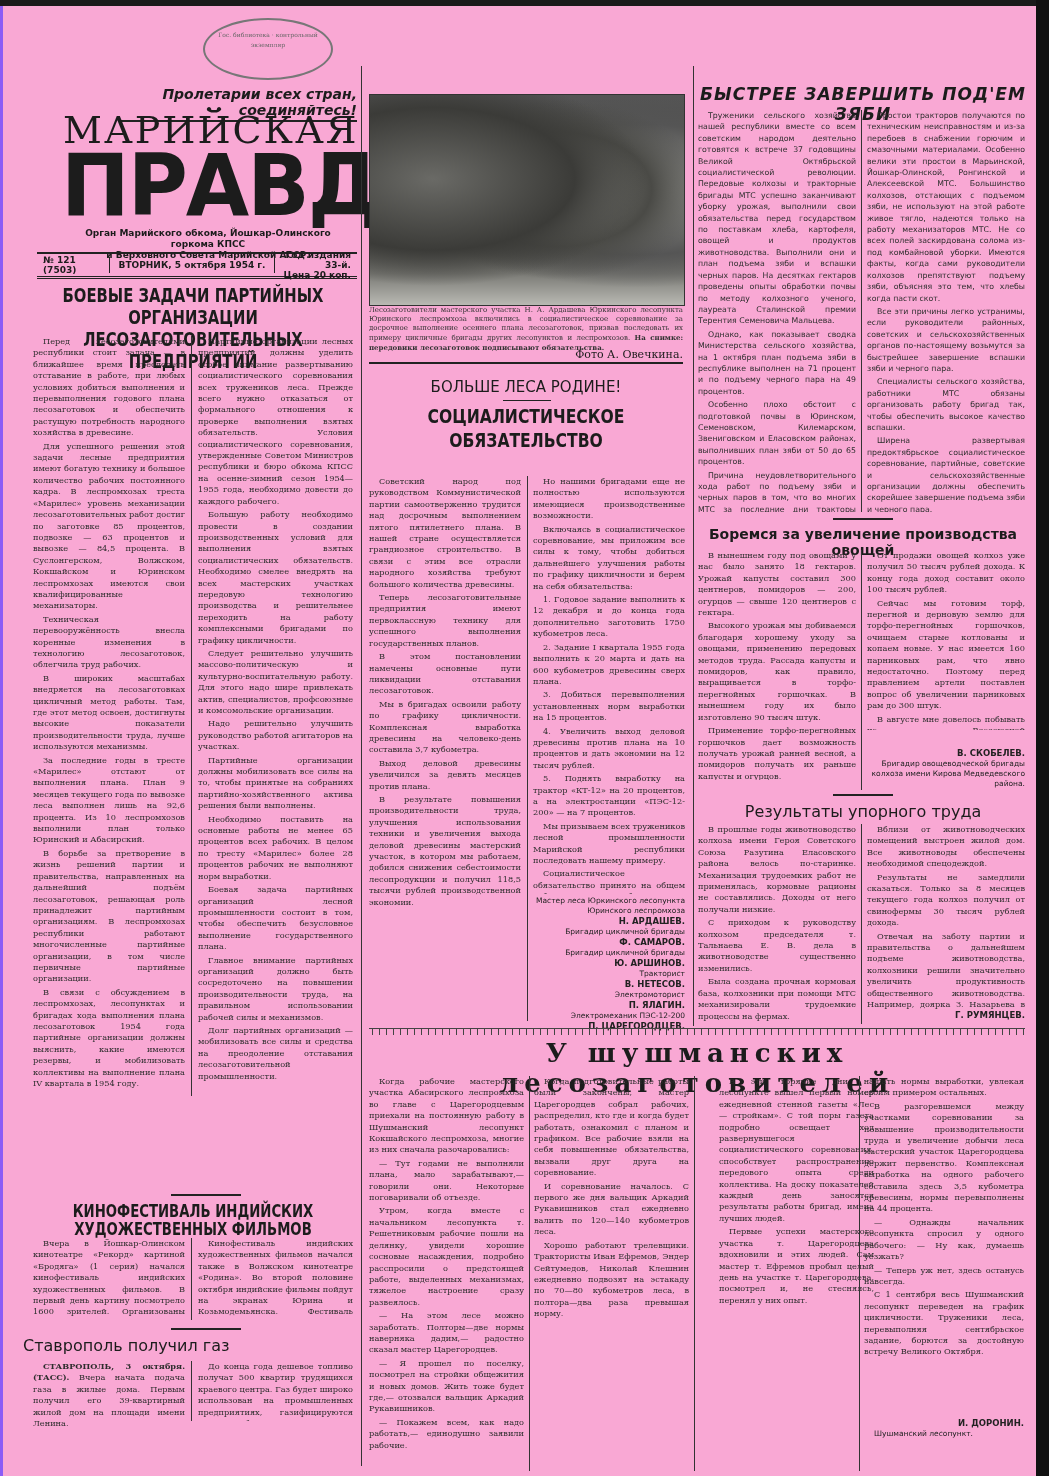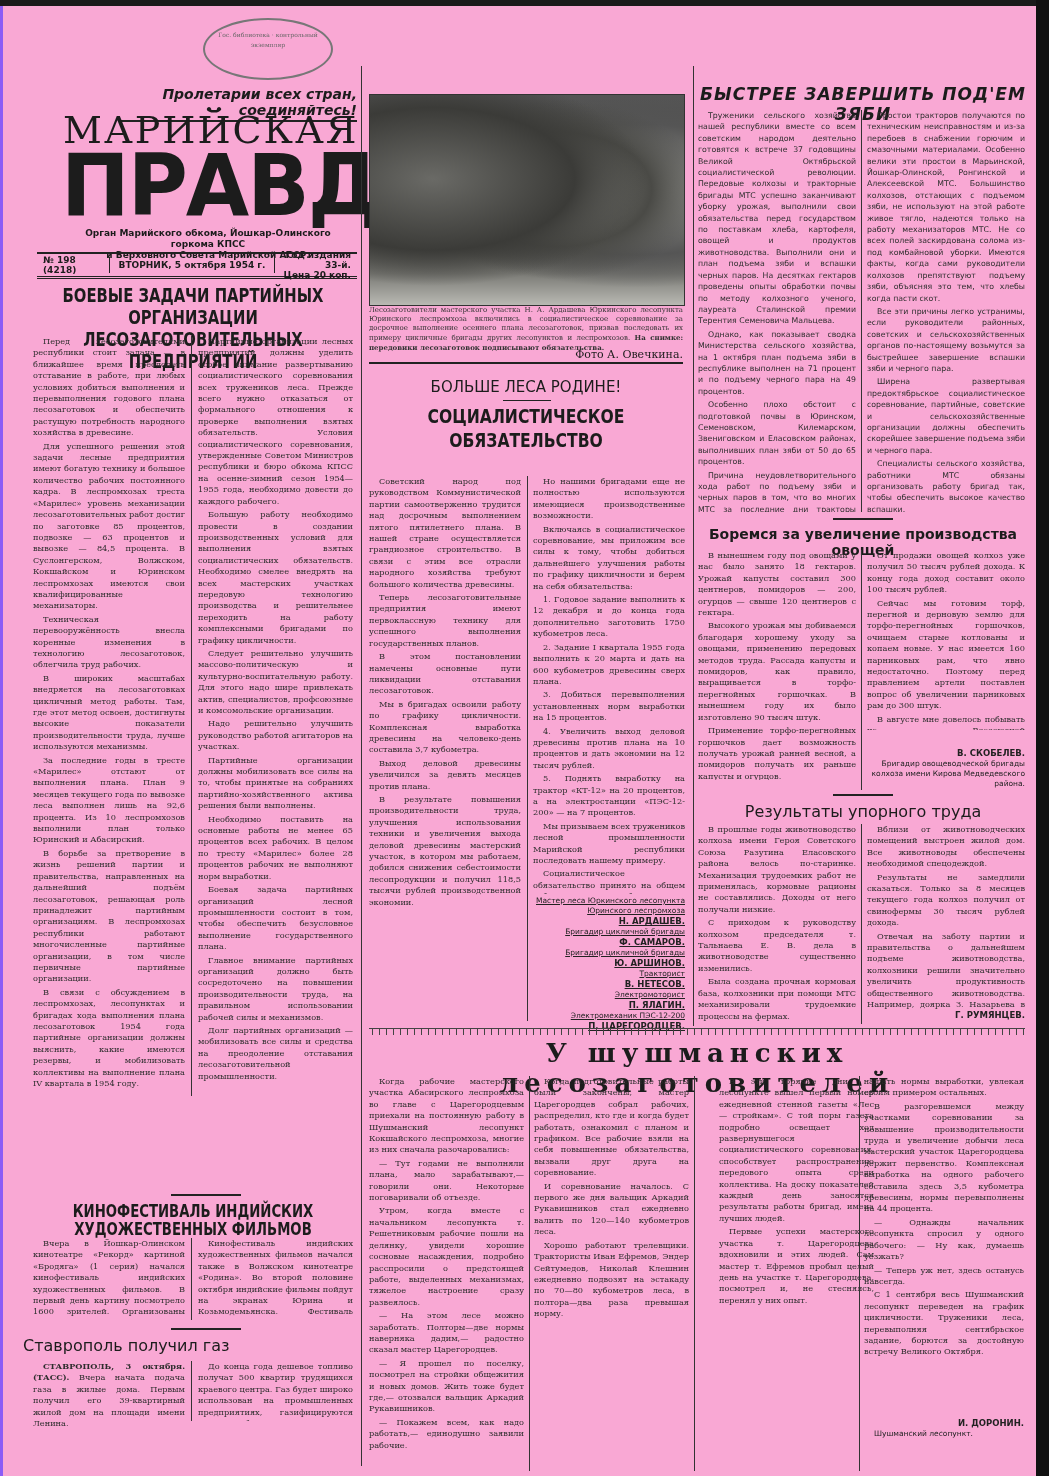--- a/index.html
+++ b/index.html
@@ -42,21 +42,21 @@
 
   <div class="abs stamp">Гос. библиотека · контрольный экземпляр</div>
   <div class="abs slogan">Пролетарии всех стран, соединяйтесь!</div>
   <div class="abs mast1">МАРИЙСКАЯ</div>
   <div class="abs mast2">ПРАВДА</div>
   <div class="abs organ">
     <div>Орган Марийского обкома, Йошкар-Олинского горкома КПСС</div>
     <div>и Верховного Совета Марийской АССР.</div>
   </div>
   <div class="abs infobar">
-    <div class="cell" style="width:60px">№ 198 (4218)</div>
+    <div class="cell" style="width:60px">№ 121 (7503)</div>
     <div class="sep"></div>
     <div class="cell" style="flex:1;text-align:center">ВТОРНИК, 5 октября 1954 г.</div>
     <div class="sep"></div>
     <div class="cell" style="width:70px;text-align:right;line-height:10px">
       <div>Год издания 33-й.</div>
       <div>Цена 20 коп.</div>
     </div>
   </div>
 
   <div class="abs hd-cond" style="left:20px;top:278px;width:340px;font-size:19px;line-height:22px;">БОЕВЫЕ ЗАДАЧИ ПАРТИЙНЫХ ОРГАНИЗАЦИИ ЛЕСОЗАГОТОВИТЕЛЬНЫХ ПРЕДПРИЯТИЙ</div>
@@ -130,21 +130,21 @@
     <p>Но нашими бригадами еще не полностью используются имеющиеся производственные возможности.</p>
     <p>Включаясь в социалистическое соревнование, мы приложим все силы к тому, чтобы добиться дальнейшего улучшения работы по графику цикличности и берем на себя обязательства:</p>
     <p>1. Годовое задание выполнить к 12 декабря и до конца года дополнительно заготовить 1750 кубометров леса.</p>
     <p>2. Задание I квартала 1955 года выполнить к 20 марта и дать на 600 кубометров древесины сверх плана.</p>
     <p>3. Добиться перевыполнения установленных норм выработки на 15 процентов.</p>
     <p>4. Увеличить выход деловой древесины против плана на 10 процентов и дать экономии на 12 тысяч рублей.</p>
     <p>5. Поднять выработку на трактор «КТ-12» на 20 процентов, а на электростанции «ПЭС-12-200» — на 7 процентов.</p>
     <p>Мы призываем всех тружеников лесной промышленности Марийской республики последовать нашему примеру.</p>
     <p>Социалистическое обязательство принято на общем собрании цикличных бригад.</p>
   </div>
-  <div class="abs sig" style="left:530px;top:890px;width:152px;text-decoration:underline;">
+  <div class="abs sig" style="left:530px;top:890px;width:152px;">
     <div>Мастер леса Юркинского лесопункта Юринского леспромхоза</div>
     <b>Н. АРДАШЕВ.</b>
     <div>Бригадир цикличной бригады</div>
     <b>Ф. САМАРОВ.</b>
     <div>Бригадир цикличной бригады</div>
     <b>Ю. АРШИНОВ.</b>
     <div>Тракторист</div>
     <b>В. НЕТЕСОВ.</b>
     <div>Электромоторист</div>
     <b>П. ЯЛАГИН.</b>
@@ -158,22 +158,22 @@
   <div class="abs col" style="left:695px;top:104px;width:158px;height:402px;font-family:'DejaVu Sans',sans-serif;font-size:7.8px;">
     <p>Труженики сельского хозяйства нашей республики вместе со всем советским народом деятельно готовятся к встрече 37 годовщины Великой Октябрьской социалистической революции. Передовые колхозы и тракторные бригады МТС успешно заканчивают уборку урожая, выполнили свои обязательства перед государством по поставкам хлеба, картофеля, овощей и продуктов животноводства. Выполнили они и план подъема зяби и вспашки черных паров. На десятках гектаров проведены опыты обработки почвы по методу колхозного ученого, лауреата Сталинской премии Терентия Семеновича Мальцева.</p>
     <p>Однако, как показывает сводка Министерства сельского хозяйства, на 1 октября план подъема зяби в республике выполнен на 71 процент и по подъему черного пара на 49 процентов.</p>
     <p>Особенно плохо обстоит с подготовкой почвы в Юринском, Семеновском, Килемарском, Звениговском и Еласовском районах, выполнивших план зяби от 50 до 65 процентов.</p>
     <p>Причина неудовлетворительного хода работ по подъему зяби и черных паров в том, что во многих МТС за последние дни тракторы больше стоят, нежели работают, а у работающих крайне низка производительность.</p>
   </div>
   <div class="abs vrule" style="left:858px;top:104px;height:402px;"></div>
   <div class="abs col" style="left:864px;top:104px;width:158px;height:402px;font-family:'DejaVu Sans',sans-serif;font-size:7.8px;">
     <p>Простои тракторов получаются по техническим неисправностям и из-за перебоев в снабжении горючим и смазочными материалами. Особенно велики эти простои в Марьинской, Йошкар-Олинской, Ронгинской и Алексеевской МТС. Большинство колхозов, отстающих с подъемом зяби, не используют на этой работе живое тягло, надеются только на работу механизаторов МТС. Не со всех полей заскирдована солома из-под комбайновой уборки. Имеются факты, когда сами руководители колхозов препятствуют подъему зяби, объясняя это тем, что хлебы когда пасти скот.</p>
     <p>Все эти причины легко устранимы, если руководители районных, советских и сельскохозяйственных органов по-настоящему возьмутся за быстрейшее завершение вспашки зяби и черного пара.</p>
+    <p>Специалисты сельского хозяйства, работники МТС обязаны организовать работу бригад так, чтобы обеспечить высокое качество вспашки.</p>
     <p>Ширена развертывая предоктябрьское социалистическое соревнование, партийные, советские и сельскохозяйственные организации должны обеспечить скорейшее завершение подъема зяби и черного пара.</p>
-    <p>Специалисты сельского хозяйства, работники МТС обязаны организовать работу бригад так, чтобы обеспечить высокое качество вспашки.</p>
   </div>
   <div class="abs" style="left:830px;top:512px;width:60px;height:2px;background:#222;"></div>
 
   <div class="abs" style="left:695px;top:520px;width:330px;text-align:center;font-family:'DejaVu Sans',sans-serif;font-weight:bold;font-size:14px;">Боремся за увеличение производства овощей</div>
   <div class="abs col" style="left:695px;top:544px;width:158px;height:230px;">
     <p>В нынешнем году под овощами у нас было занято 18 гектаров. Урожай капусты составил 300 центнеров, помидоров — 200, огурцов — свыше 120 центнеров с гектара.</p>
     <p>Высокого урожая мы добиваемся благодаря хорошему уходу за овощами, применению передовых методов труда. Рассада капусты и помидоров, как правило, выращивается в торфо-перегнойных горшочках. В нынешнем году их было изготовлено 90 тысяч штук.</p>
     <p>Применение торфо-перегнойных горшочков дает возможность получать урожай ранней весной, а помидоров получать их раньше капусты и огурцов.</p>
   </div>
   <div class="abs vrule" style="left:858px;top:544px;height:240px;"></div>

